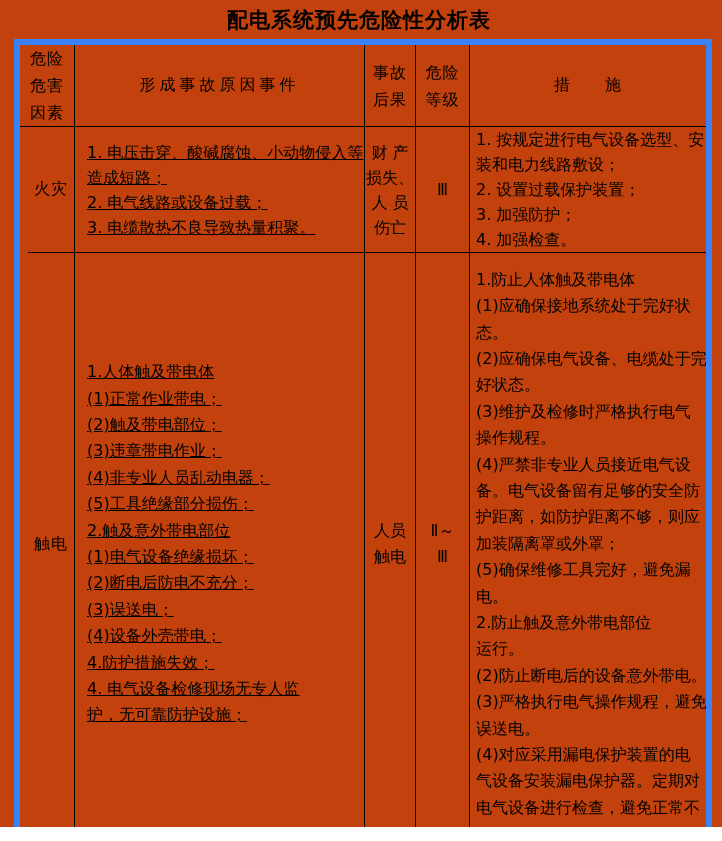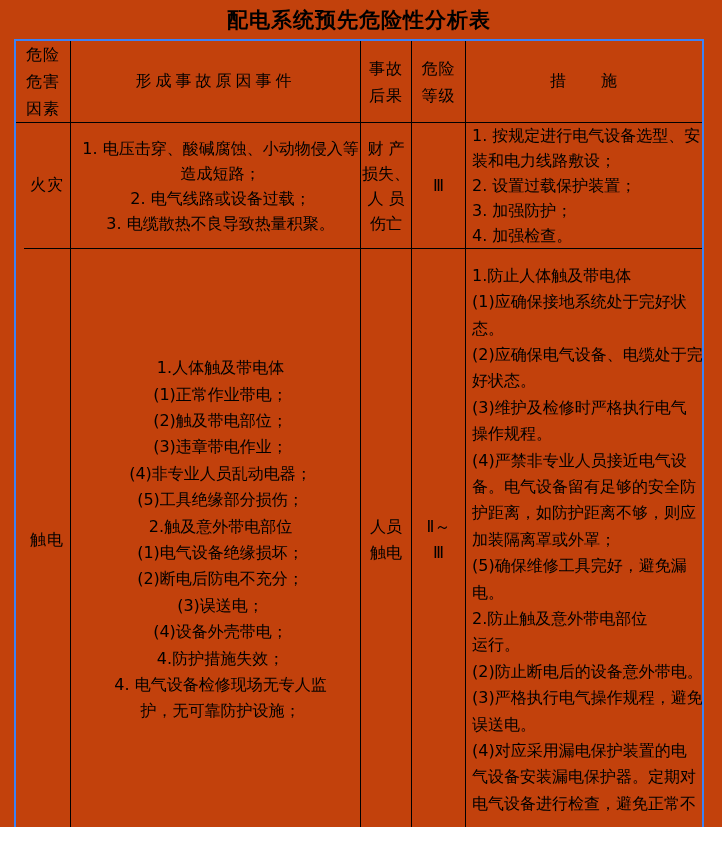--- a/index.html
+++ b/index.html
@@ -24,36 +24,36 @@
     letter-spacing: 1px;
     line-height: 26px;
   }
   .phatable {
     position: absolute;
     left: 14px;
     top: 39px;
     display: grid;
     grid-template-columns: 55px 290px 51px 54px 236px;
     grid-template-rows: 82px 126px 582px;
-    border: 2px solid #3b82f6;
+    border: 6px solid #3b82f6;
     font-size: 16px;
   }
   .c {
     border-right: 1px solid #000000;
     border-bottom: 1px solid #000000;
     display: flex;
     flex-direction: column;
     justify-content: center;
     min-width: 0;
     overflow: hidden;
   }
   .cr { border-right: none; }
   .cb { border-bottom: none; }
   .center { align-items: center; text-align: center; }
-  .leftpad-causes { align-items: center; padding-left: 12px; padding-right: 2px; }
+  .leftpad-causes { align-items: flex-start; padding-left: 12px; padding-right: 2px; text-decoration: underline; }
   .leftpad-measures { align-items: flex-start; padding-left: 6px; padding-right: 12px; }
   .line { white-space: nowrap; }
   .hdr .line { line-height: 27px; }
   .hdr { letter-spacing: 1px; }
   .hdr-wide { letter-spacing: 4px; }
   .row-fire .line { line-height: 25px; }
   .row-shock .line { line-height: 26.4px; }
   .factor-label { letter-spacing: 1px; margin-left: 8px; }
 </style>
 </head>

